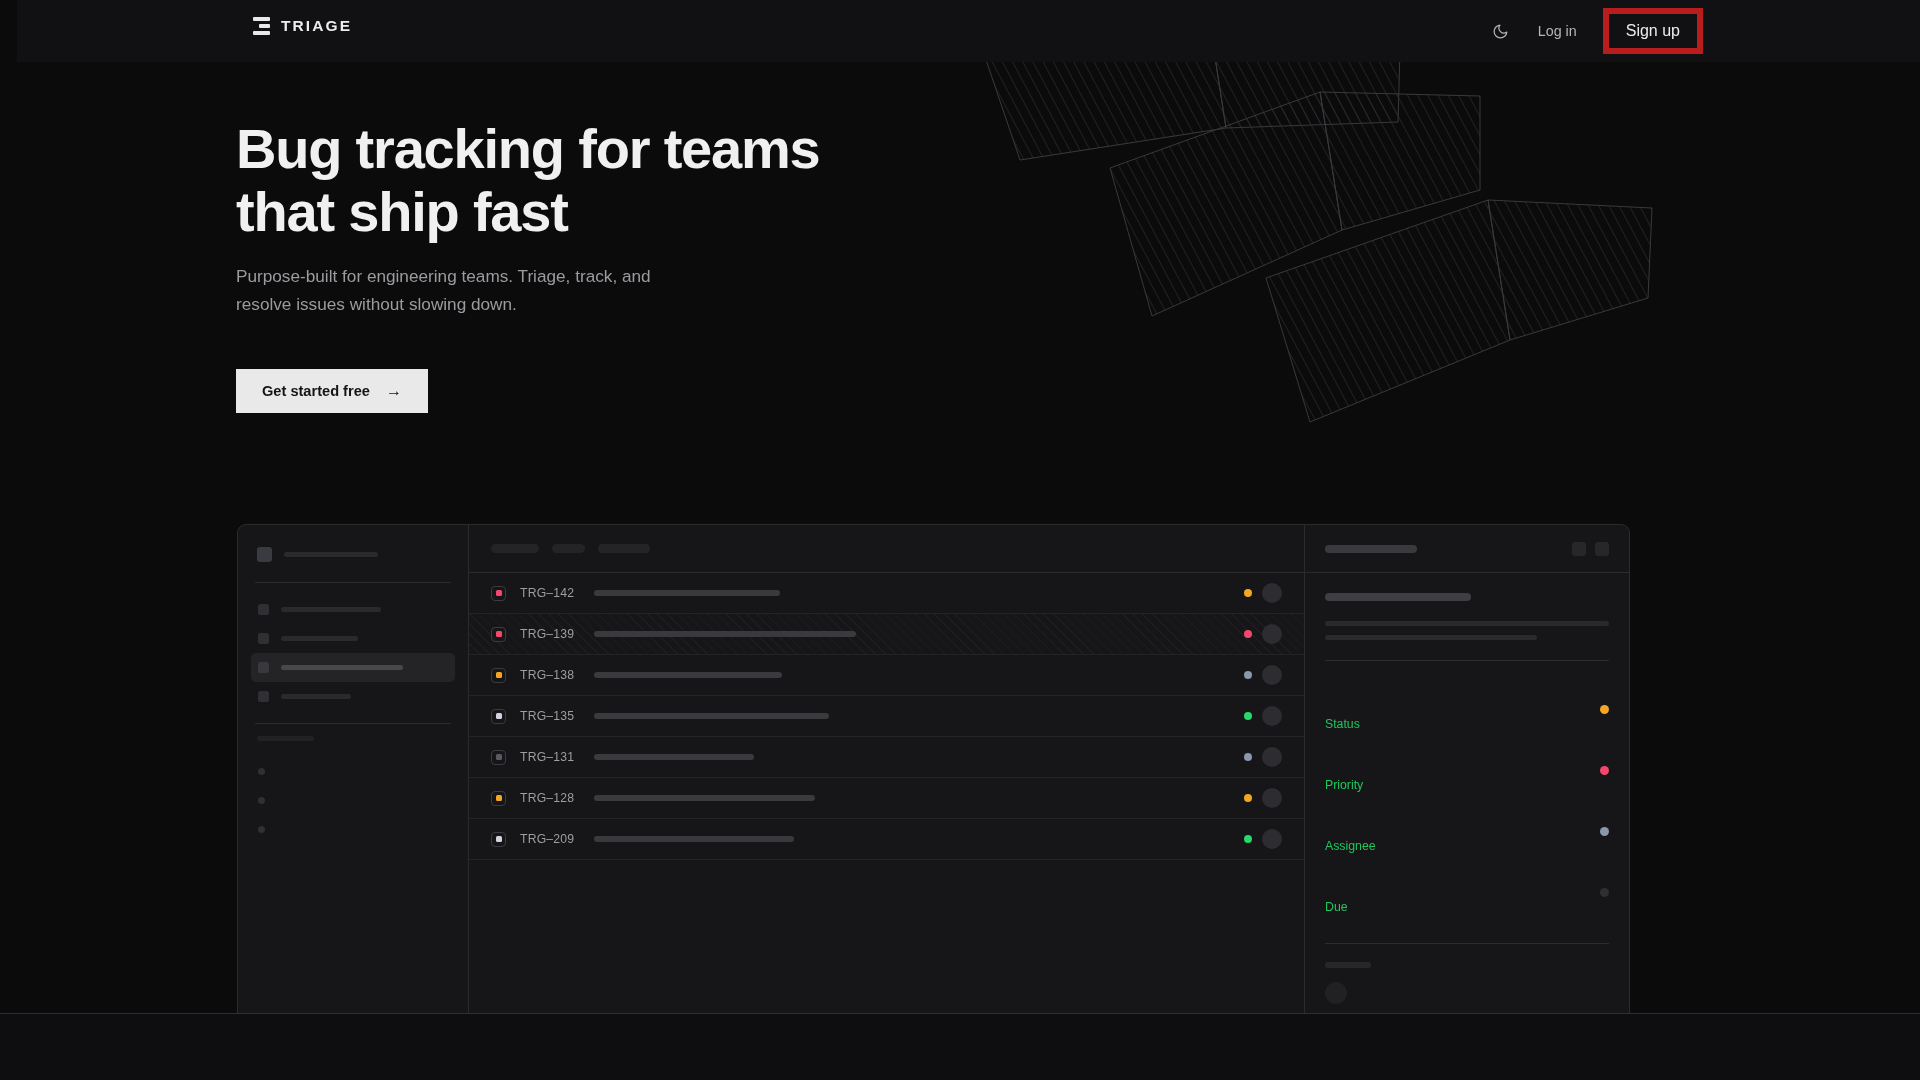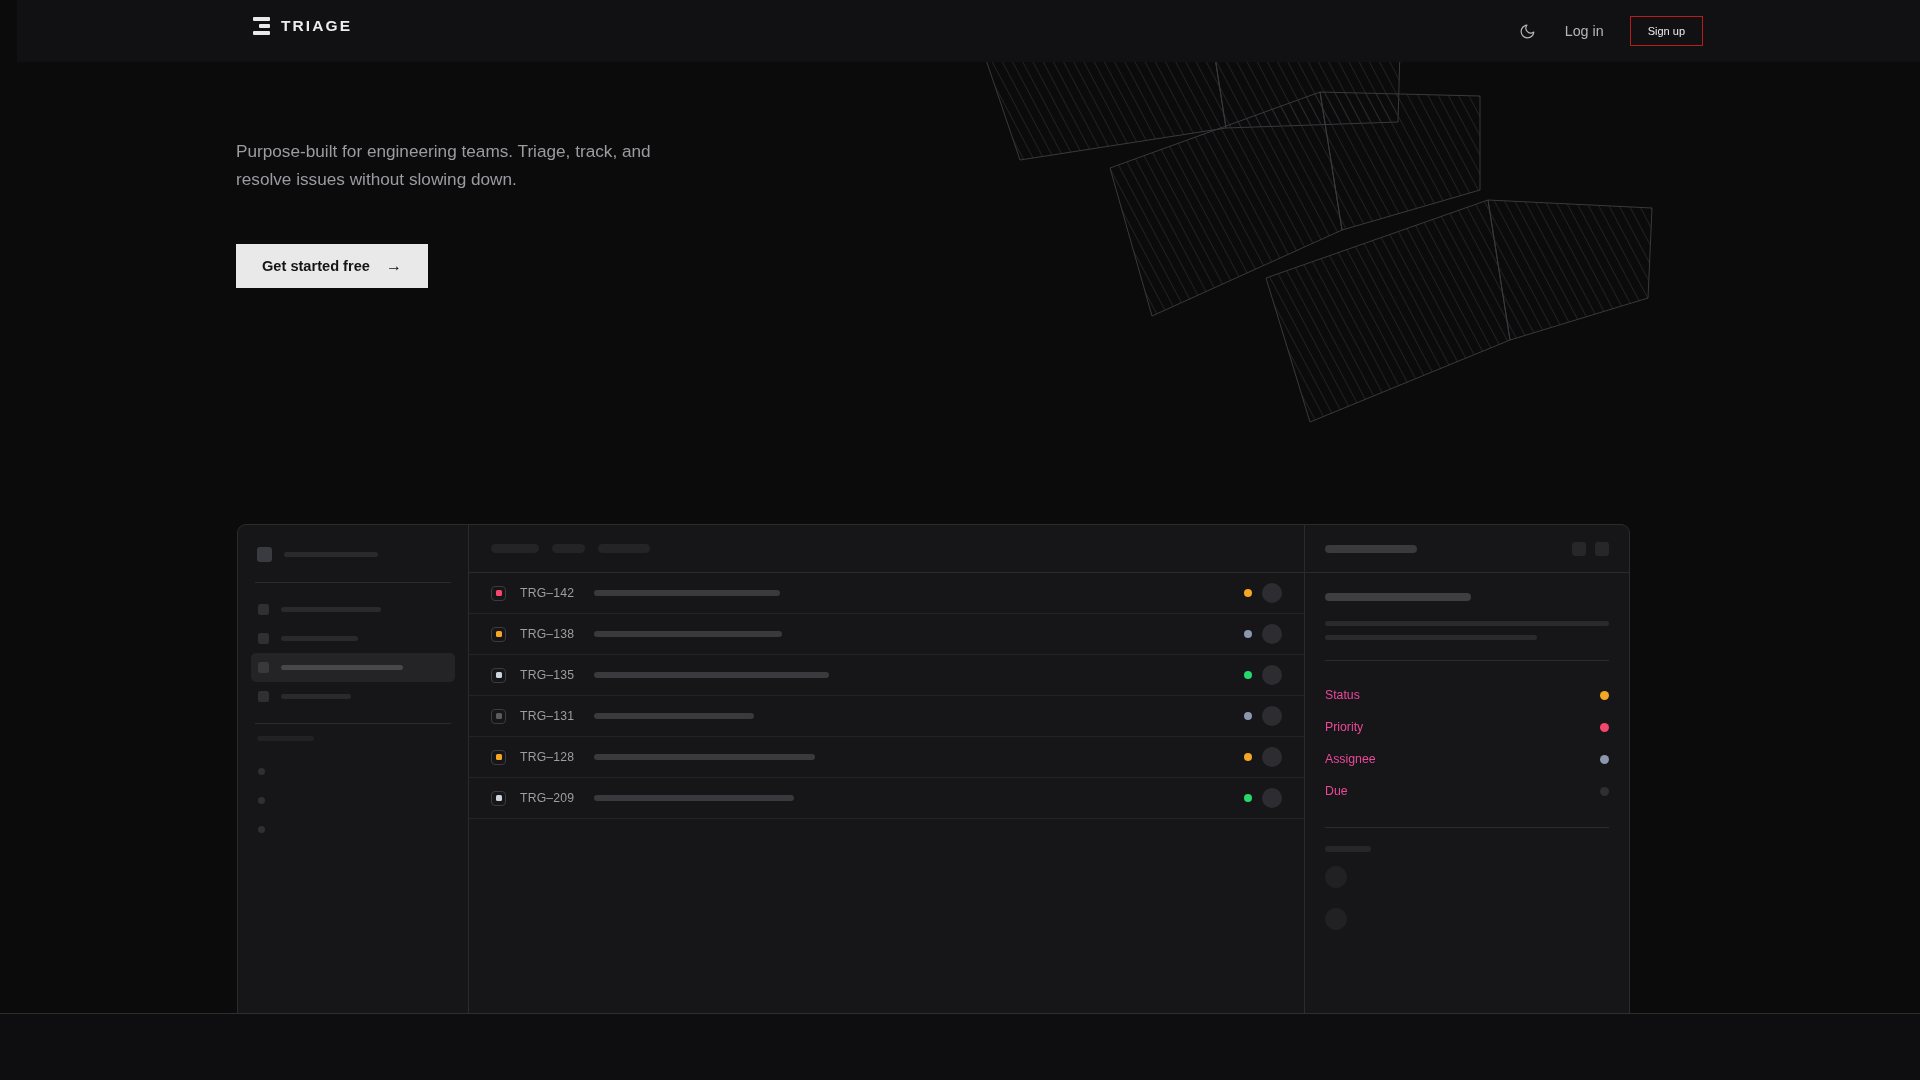--- a/index.html
+++ b/index.html
@@ -24,22 +24,22 @@
   .logo-mark i { display:block; height:4px; background:#e9e9ea; border-radius:1px; }
   .logo-mark i:nth-child(1){ width:17px; }
   .logo-mark i:nth-child(2){ width:11px; margin-left:6px; }
   .logo-mark i:nth-child(3){ width:17px; }
   #brand-name { font-size:15.5px; font-weight:700; letter-spacing:2.1px; color:#ededee; }
 
   #nav-right { position:absolute; right:234px; top:0; height:62px; display:flex; align-items:center; gap:26px; }
   #theme-toggle { width:22px; height:22px; display:flex; align-items:center; justify-content:center; cursor:pointer; }
   #login-link { font-size:14.3px; color:#b5b5b8; text-decoration:none; cursor:pointer; }
   #signup-btn {
-    font-size:11px; color:#ededee; background:transparent;
-    border:1px solid #b91c1c; padding:8px 17px; cursor:pointer;
+    font-size:16px; color:#ededee; background:transparent;
+    border:6px solid #b91c1c; padding:8px 17px; cursor:pointer;
     font-family:inherit;
   }
 
   
   #hero-art { position:absolute; top:40px; left:980px; width:820px; height:450px; z-index:1; pointer-events:none; }
 
   
   #hero { position:absolute; left:236px; top:118px; z-index:10; }
   #headline { font-size:56px; line-height:1.12; font-weight:700; color:#f0f0f1; letter-spacing:-1.2px; white-space:pre-line; }
   #subhead { margin-top:20px; font-size:17.2px; line-height:1.62; color:#9b9ba0; white-space:pre-line; }
@@ -104,21 +104,21 @@
   #detail-header { height:48px; border-bottom:1px solid #2b2b2e; display:flex; align-items:center; padding:0 20px; flex:none; }
   #detail-header .dh-bar { height:8px; width:92px; border-radius:4px; background:#3a3a3e; }
   #detail-header .dh-icons { margin-left:auto; display:flex; gap:9px; }
   .dh-icon { width:14px; height:14px; border-radius:3px; background:#27272a; }
   #detail-body { padding:20px; }
   #d-title { height:8px; width:146px; border-radius:4px; background:#3e3e43; }
   #d-lines { margin-top:20px; display:flex; flex-direction:column; gap:9px; }
   #d-lines div { height:5px; border-radius:3px; background:#2a2a2d; }
   .d-divider { height:1px; background:#2c2c30; margin:20px 0 18px 0; }
   .d-field { display:flex; align-items:center; justify-content:space-between; padding:9px 0; }
-  .d-label { font-size:12.3px; color:#ec4899; }
+  .d-label { font-size:12.3px; color:#22c55e;margin-top:29px; }
   .d-value-dot { width:9px; height:9px; border-radius:50%; }
   #d-activity-label { height:6px; width:46px; border-radius:3px; background:#27272a; margin-bottom:14px; }
   .d-avatar { width:22px; height:22px; border-radius:50%; background:#212124; margin-bottom:20px; }
 
   #page-bottom-rule { position:absolute; left:0; top:1013px; width:1920px; height:1px; background:#2e2e31; z-index:20; }
   #page-footer { position:absolute; left:0; top:1014px; width:1920px; height:66px; background:#0e0e10; z-index:19; }
 </style>
 </head>
 <body>
 
@@ -154,20 +154,22 @@
       <polygon points="232,-2 420,10 418,82 246,88"></polygon>
       <polygon points="130,128 340,52 362,190 172,276"></polygon>
       <polygon points="340,52 500,56 500,150 362,190"></polygon>
       <polygon points="286,238 508,160 530,300 330,382"></polygon>
       <polygon points="508,160 672,168 668,258 530,300"></polygon>
     </g>
   </svg>
 </div>
 
 <div id="hero">
+  <h1 id="headline">Bug tracking for teams
+that ship fast</h1>
   <p id="subhead">Purpose-built for engineering teams. Triage, track, and
 resolve issues without slowing down.</p>
   <button id="cta">
     <span>Get started free</span>
     <span class="arrow">→</span>
   </button>
 </div>
 
 <div id="mockup">
 
@@ -218,20 +220,31 @@
       </div>
     <div id="list-rows">
         <div class="row">
           <span class="row-status">
             <i style="background:#F5476D"></i>
           </span>
           <span class="row-id">TRG–142</span>
           <span class="row-title" style="width:186px"></span>
           <span class="row-right">
             <span class="row-pri" style="background:#F5A623"></span>
+            <span class="row-avatar"></span>
+          </span>
+        </div>
+        <div class="row hatched">
+          <span class="row-status">
+            <i style="background:#F5476D"></i>
+          </span>
+          <span class="row-id">TRG–139</span>
+          <span class="row-title" style="width:262px"></span>
+          <span class="row-right">
+            <span class="row-pri" style="background:#F5476D"></span>
             <span class="row-avatar"></span>
           </span>
         </div>
         <div class="row">
           <span class="row-status">
             <i style="background:#F5A623"></i>
           </span>
           <span class="row-id">TRG–138</span>
           <span class="row-title" style="width:188px"></span>
           <span class="row-right">

